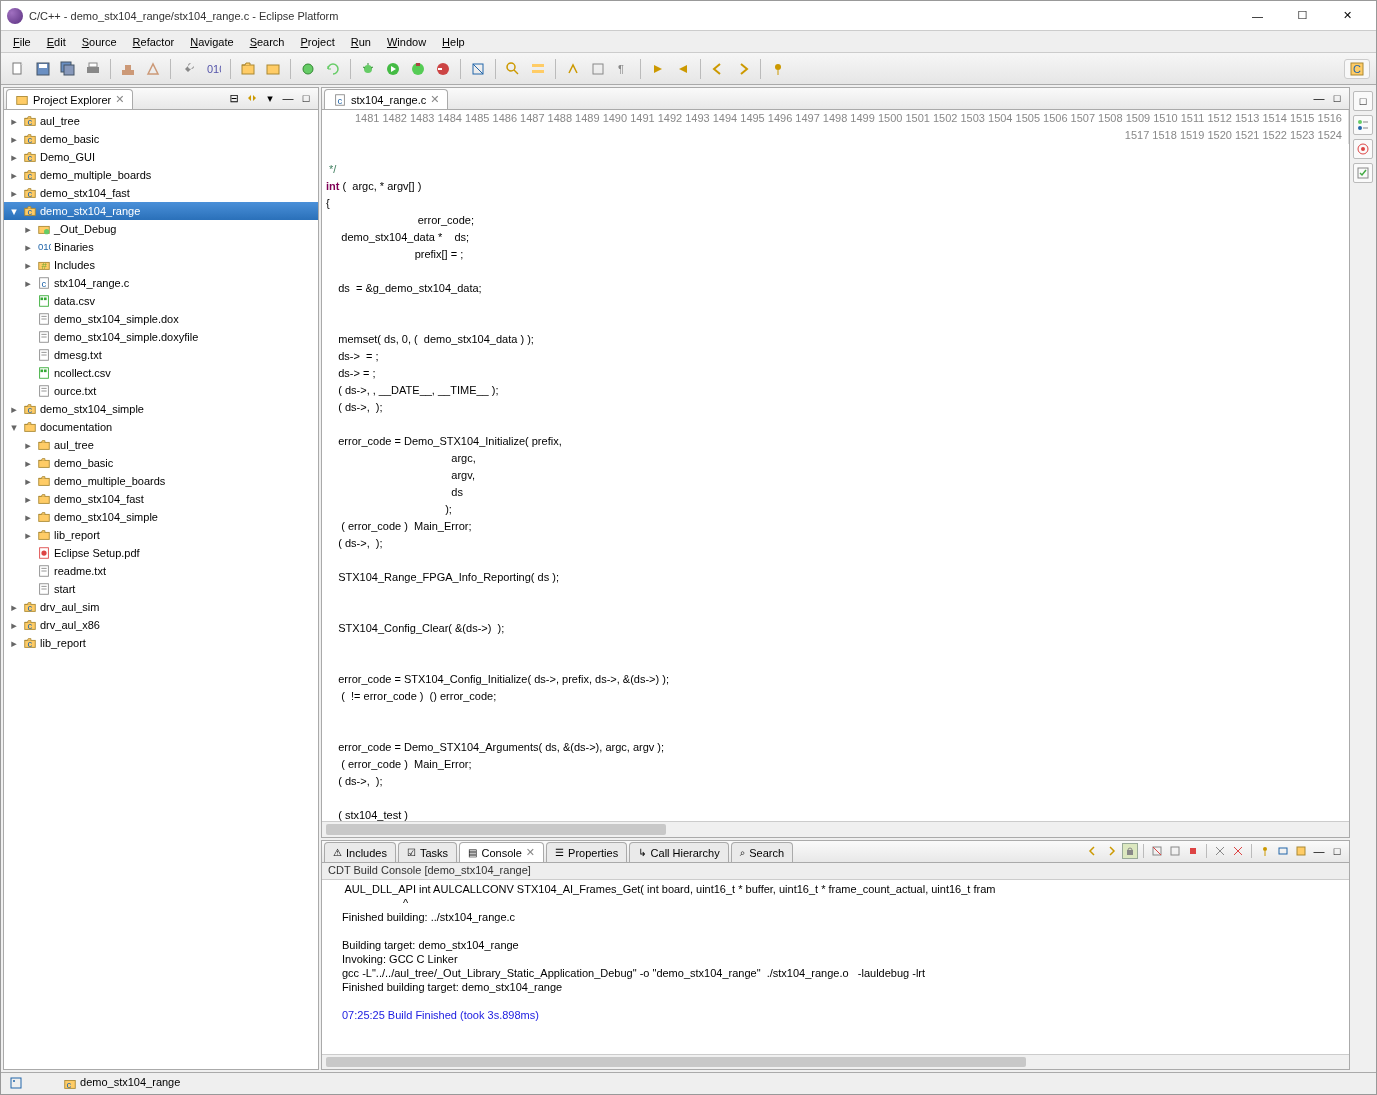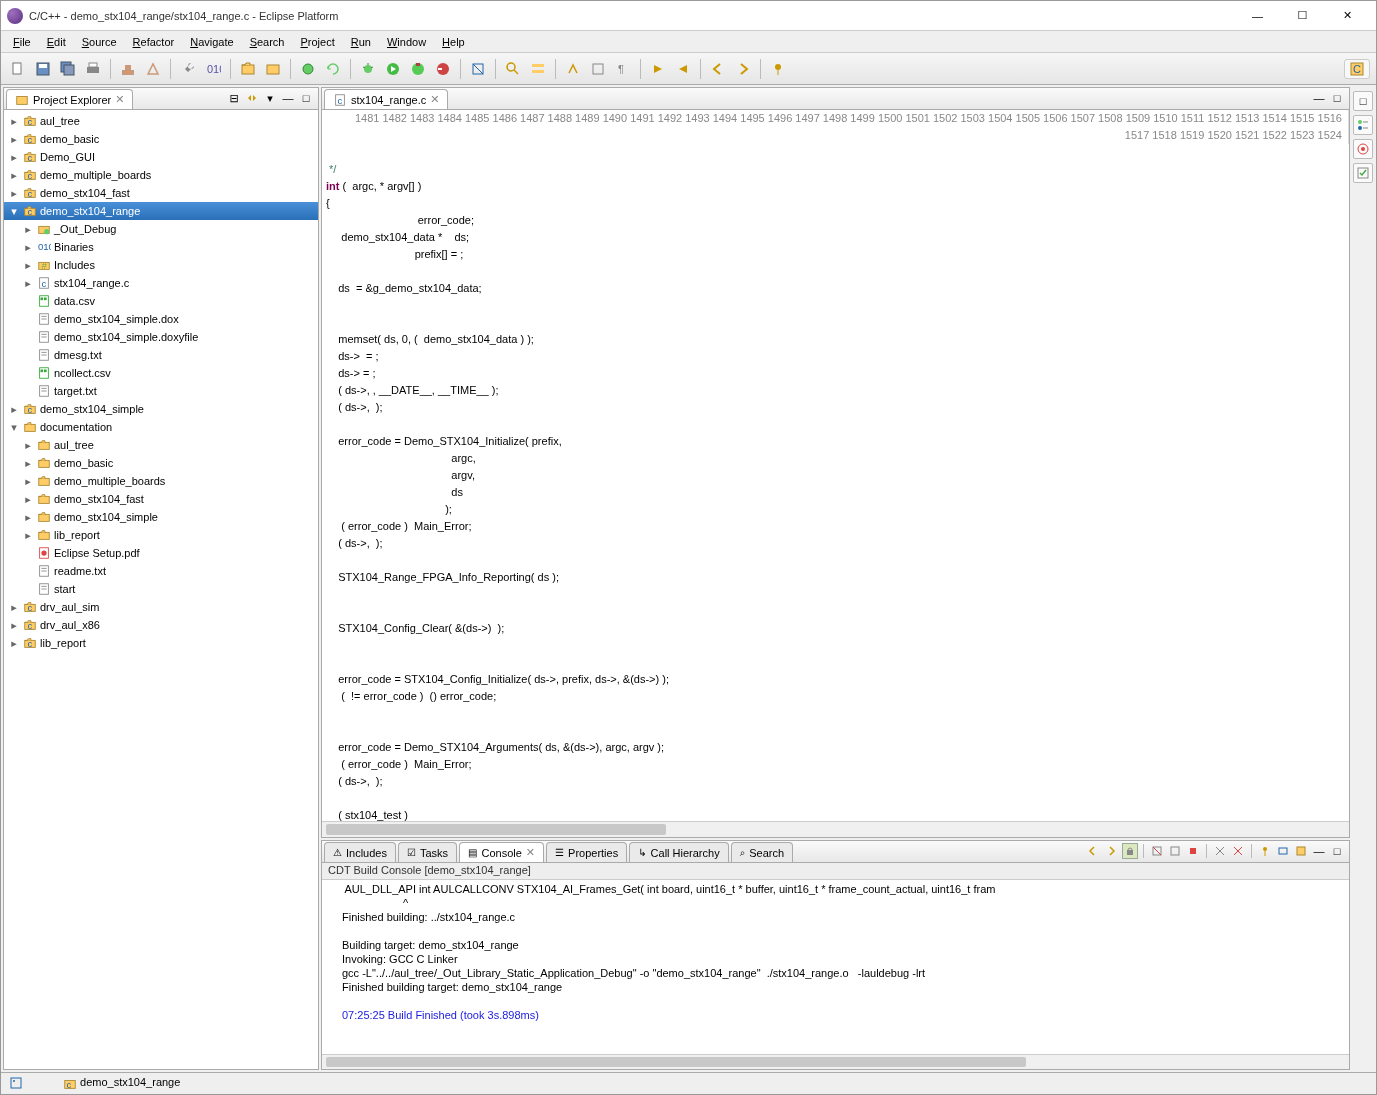--- a/index.html
+++ b/index.html
@@ -459,21 +459,21 @@
           </div>
           <div class="treerow indent1">
             <span class="exp"> </span>
             <span class="ticon">
               <svg width="14" height="14" viewBox="0 0 16 16">
                 <rect x="3" y="2" width="10" height="12" fill="#fff" stroke="#888"></rect>
                 <line x1="5" y1="5" x2="11" y2="5" stroke="#888"></line>
                 <line x1="5" y1="8" x2="11" y2="8" stroke="#888"></line>
               </svg>
             </span>
-            <span>target.txt</span>
+            <span>ource.txt</span>
           </div>
           <div class="treerow indent0">
             <span class="exp">▸</span>
             <span class="ticon">
               <svg width="14" height="14" viewBox="0 0 16 16">
                 <rect x="2" y="5" width="12" height="8" fill="#fc6" stroke="#a83"></rect>
                 <path d="M2 5 L5 5 L6 3 L9 3 L9 5" fill="#fc6" stroke="#a83"></path>
                 <text x="5" y="12" font-size="7" fill="#26a">c</text>
               </svg>
             </span>

